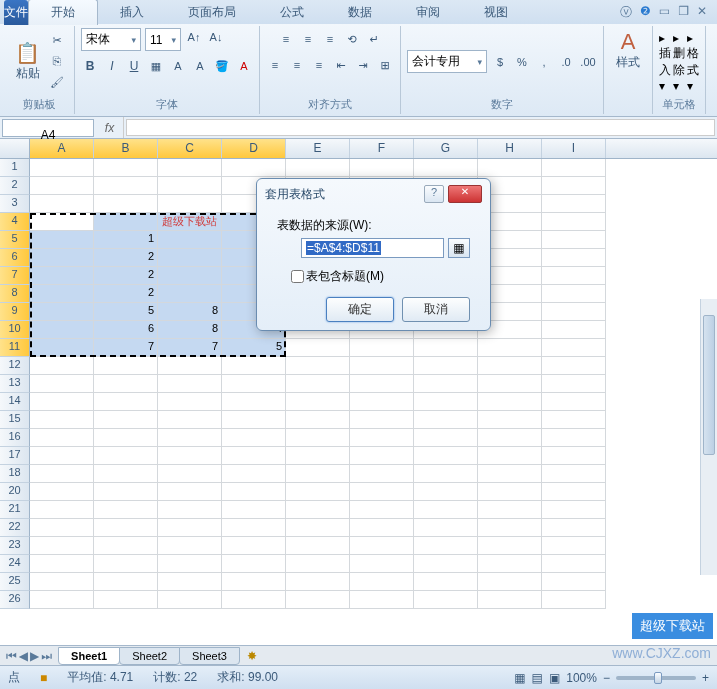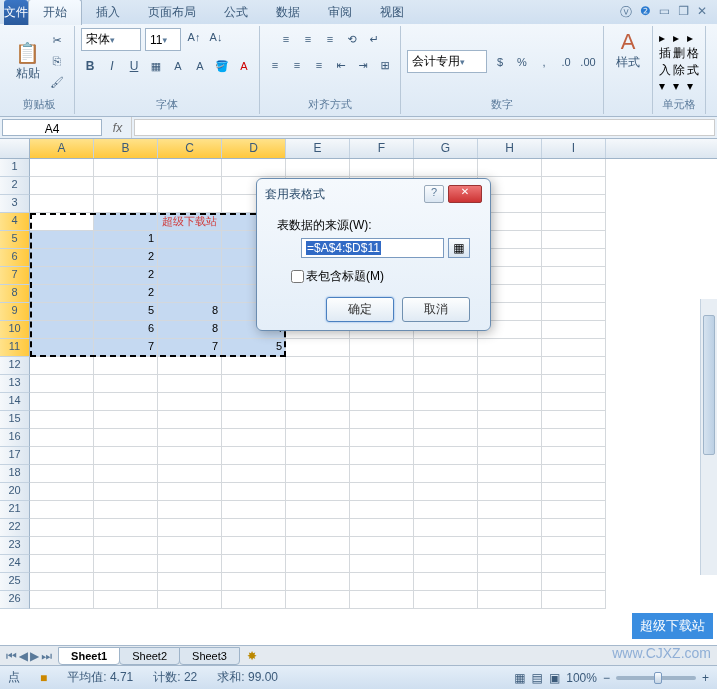--- a/index.html
+++ b/index.html
@@ -1,35 +1,35 @@
 <!DOCTYPE html>
 <html><head>
 <meta charset="utf-8">
 <style>
 *{margin:0;padding:0;box-sizing:border-box;font-family:"Microsoft YaHei",SimSun,Arial,sans-serif;font-size:12px}
 body{width:717px;height:689px;background:#fff;overflow:hidden;position:relative}
 .ribbon{background:linear-gradient(#e8f0f8,#d4e3f2);border-bottom:1px solid #a5b8cc}
 .tab-row{display:flex;align-items:center;height:24px;background:linear-gradient(#dce8f4,#cfdff0);padding-left:4px}
 .tab-file{background:linear-gradient(#3a75c4,#2a5a9c);color:#fff;padding:4px 0;border-radius:3px 3px 0 0;}
-.tab{padding:4px 14px;color:#3b5a7a;cursor:pointer}
+.tab{padding:4px 22px;color:#3b5a7a;cursor:pointer}
 .tab.active{background:linear-gradient(#f5faff,#e8f0f8);border:1px solid #a5b8cc;border-bottom:none;border-radius:3px 3px 0 0}
 .tab-right{margin-left:auto;display:flex;gap:8px;padding-right:10px;color:#5a7a9a}
 .ribbon-body{display:flex;height:92px;background:linear-gradient(#f2f7fc,#dde9f5);padding:2px 4px}
 .grp{border-right:1px solid #b8c8d8;padding:2px 6px;display:flex;flex-direction:column;justify-content:space-between}
 .grp-label{text-align:center;color:#5a7a9a;font-size:11px;padding-top:2px}
 .grp-content{flex:1;display:flex;align-items:center}
 .big-btn{display:flex;flex-direction:column;align-items:center;padding:2px 6px;color:#3b5a7a}
 .icon-box{width:24px;height:24px;display:inline-flex;align-items:center;justify-content:center}
 .small-icons{display:flex;flex-direction:column;gap:3px;padding:2px}
-.sel{border:1px solid #9fb4c9;background:#fff;padding:2px 4px;font-size:11px;min-width:60px;display:inline-flex;align-items:center}
+.sel{border:1px solid #9fb4c9;background:#fff;padding:2px 4px;font-size:11px;min-width:60px;display:inline-flex;justify-content:space-between;align-items:center}
 .sel .arr{color:#5a7a9a;font-size:9px}
 .btn-row{display:flex;gap:4px;padding:2px 0}
 .mini-btn{width:18px;height:18px;border:1px solid transparent;display:inline-flex;align-items:center;justify-content:center;color:#3b5a7a;font-size:11px}
 .formula-bar{display:flex;height:22px;border-bottom:1px solid #a5b8cc;background:#e8f0f8}
-.name-box{width:100px;border:1px solid #9fb4c9;background:#fff;text-align:center;padding:2px;margin:2px}
+.name-box{width:92px;border:1px solid #9fb4c9;background:#fff;text-align:center;padding:8px;margin:2px}
 .fx-btn{width:28px;display:flex;align-items:center;justify-content:center;border-right:1px solid #ccc;font-style:italic;color:#666}
 .fx-input{flex:1;background:#fff;border:1px solid #ccc;margin:2px}
 .grid-area{position:relative;height:480px;overflow:hidden;background:#fff}
 .col-headers{display:flex;height:20px;background:linear-gradient(#f5f8fb,#dce6f0);border-bottom:1px solid #9fb4c9}
 .corner{width:30px;border-right:1px solid #9fb4c9;background:linear-gradient(#f5f8fb,#dce6f0)}
 .col-h{width:64px;text-align:center;border-right:1px solid #c4d2e0;color:#3b5a7a;padding:2px;background:linear-gradient(#f5f8fb,#dce6f0)}
 .col-h.sel-active{background:linear-gradient(#ffe28a,#ffc83d)}
 .rows{display:flex;flex-direction:column}
 .row{display:flex;height:18px}
 .row-h{width:30px;text-align:center;border-right:1px solid #9fb4c9;border-bottom:1px solid #c4d2e0;background:linear-gradient(90deg,#f5f8fb,#dce6f0);color:#3b5a7a;font-size:11px;padding:1px}

